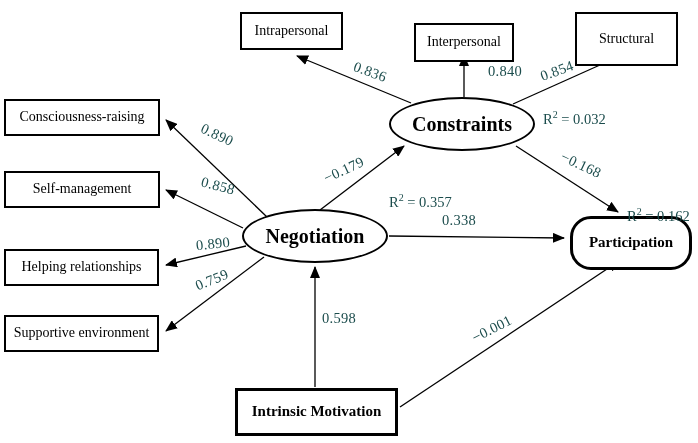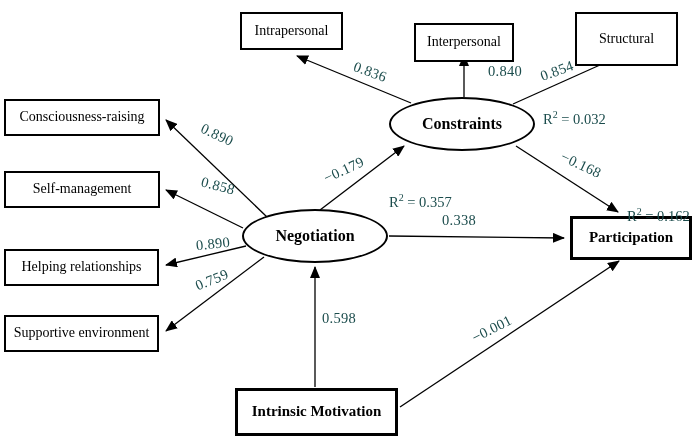--- a/index.html
+++ b/index.html
@@ -7,21 +7,21 @@
     position:relative;width:698px;height:443px;background:#ffffff;
     font-family:"Liberation Serif","DejaVu Serif",serif;overflow:hidden;
   }
   #wires{position:absolute;left:0;top:0;z-index:1;}
   .box{
     position:absolute;background:#ffffff;border:2px solid #000;
     display:flex;align-items:center;justify-content:center;
     font-size:14px;color:#000;z-index:2;box-sizing:border-box;line-height:1.05;
   }
   .bold{font-weight:bold;font-size:15px;border-width:3px;}
-  .ellipse{border-radius:50%;font-weight:bold;font-size:16px;}
+  .ellipse{border-radius:50%;font-weight:bold;font-size:20px;}
   .coef{
     position:absolute;z-index:3;font-size:14.5px;color:#1b4c4c;
     white-space:nowrap;letter-spacing:.3px;
   }
   .r2{
     position:absolute;z-index:3;font-size:14.5px;color:#1b4c4c;white-space:nowrap;
   }
   .r2 sup{font-size:10px;line-height:0;}
 </style>
 </head>
@@ -56,21 +56,21 @@
   <div class="box" style="left:575px;top:12px;width:103px;height:54px;">Structural</div>
 
   <div class="box" style="left:4px;top:99px;width:156px;height:37px;">Consciousness-raising</div>
   <div class="box" style="left:4px;top:171px;width:156px;height:37px;">Self-management</div>
   <div class="box" style="left:4px;top:249px;width:155px;height:37px;">Helping relationships</div>
   <div class="box" style="left:4px;top:315px;width:155px;height:37px;">Supportive environment</div>
 
   <div class="box ellipse" style="left:389px;top:97px;width:146px;height:54px;">Constraints</div>
   <div class="box ellipse" style="left:242px;top:209px;width:146px;height:54px;">Negotiation</div>
 
-  <div class="box bold" style="left:570px;top:216px;width:122px;height:44px;">Participation</div>
+  <div class="box bold" style="left:570px;top:216px;width:122px;height:54px;border-radius:21px;">Participation</div>
   <div class="box bold" style="left:235px;top:388px;width:163px;height:48px;">Intrinsic Motivation</div>
 
   <div class="r2" style="left:543px;top:111px;"><span>R</span><sup>2</sup><span> = 0.032</span></div>
   <div class="r2" style="left:367px;top:194px;margin-left:22px;"><span>R</span><sup>2</sup><span> = 0.357</span></div>
   <div class="r2" style="left:627px;top:208px;"><span>R</span><sup>2</sup><span> = 0.162</span></div>
 
   <div class="coef" style="left:370px;top:72px;transform:translate(-50%,-50%) rotate(20deg);">0.836</div>
   <div class="coef" style="left:481px;top:71px;transform:translate(-50%,-50%);padding-left:48px;">0.840</div>
   <div class="coef" style="left:557px;top:71px;transform:translate(-50%,-50%) rotate(-20deg);">0.854</div>
   <div class="coef" style="left:217px;top:135px;transform:translate(-50%,-50%) rotate(25deg);">0.890</div>

